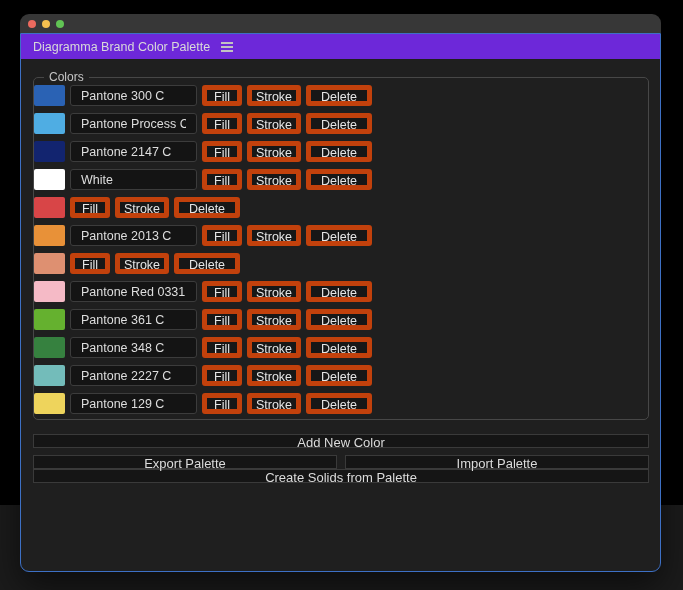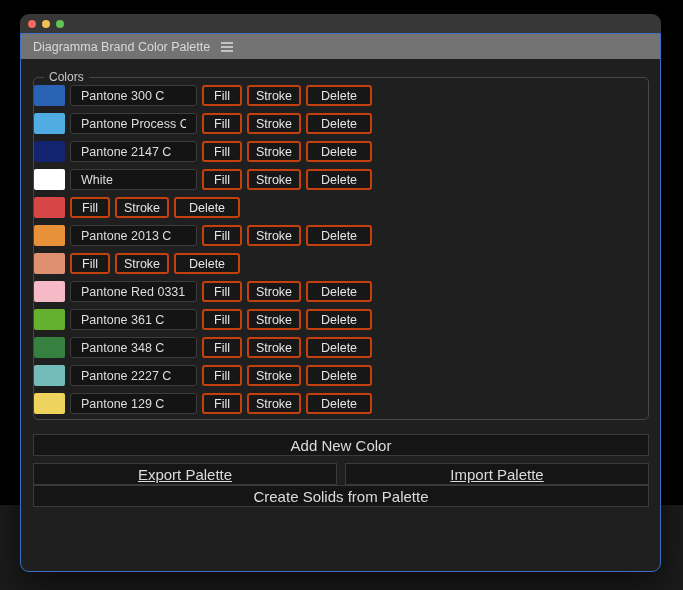--- a/index.html
+++ b/index.html
@@ -42,21 +42,21 @@
     background: #1f1f1f;
     border: 1px solid #3d70c5;
     border-radius: 0 0 9px 9px;
     display: flex;
     flex-direction: column;
     overflow: hidden;
   }
   .panel-header {
     flex: none;
     height: 25px;
-    background: #737373;
+    background: #6d28d9;
     display: flex;
     align-items: center;
     padding: 0 12px;
     gap: 11px;
   }
   .panel-title {
     color: #d9d9d9;
     font-size: 12.5px;
   }
   .menu-icon {
@@ -107,50 +107,50 @@
     color: #dedede;
     font-size: 12.5px;
     font-family: "Liberation Sans", sans-serif;
     padding: 0 10px;
     outline: none;
   }
   .row-btn {
     flex: none;
     height: 21px;
     background: #171717;
-    border: 2px solid #c2410c;
+    border: 5px solid #c2410c;
     border-radius: 3px;
     color: #e6e6e6;
     font-size: 12.5px;
     font-family: "Liberation Sans", sans-serif;
     text-align: center;
     cursor: pointer;
   }
   .btn-fill   { width: 40px; }
   .btn-stroke { width: 54px; }
   .btn-delete { width: 66px; }
   .action-btn {
     display: block;
     width: 100%;
-    height: 22px;
+    height: 14px;
     background: #151515;
     border: 1px solid #3a3a3a;
     border-radius: 0;
     color: #dcdcdc;
-    font-size: 15px;
+    font-size: 13px;
     font-family: "Liberation Sans", sans-serif;
     cursor: pointer;
   }
   .add-btn { margin-top: 14px; }
   .split-row {
     display: flex;
     gap: 8px;
     margin-top: 7px;
   }
-  .split-row .action-btn { flex: 1; text-decoration: underline; }
+  .split-row .action-btn { flex: 1; }
   .create-btn { }
 </style>
 </head>
 <body>
 
 <div class="bg-strip"></div>
 
 <div class="window">
   <div class="titlebar">
     <span class="light" style="background: rgb(236, 106, 94);"></span>

